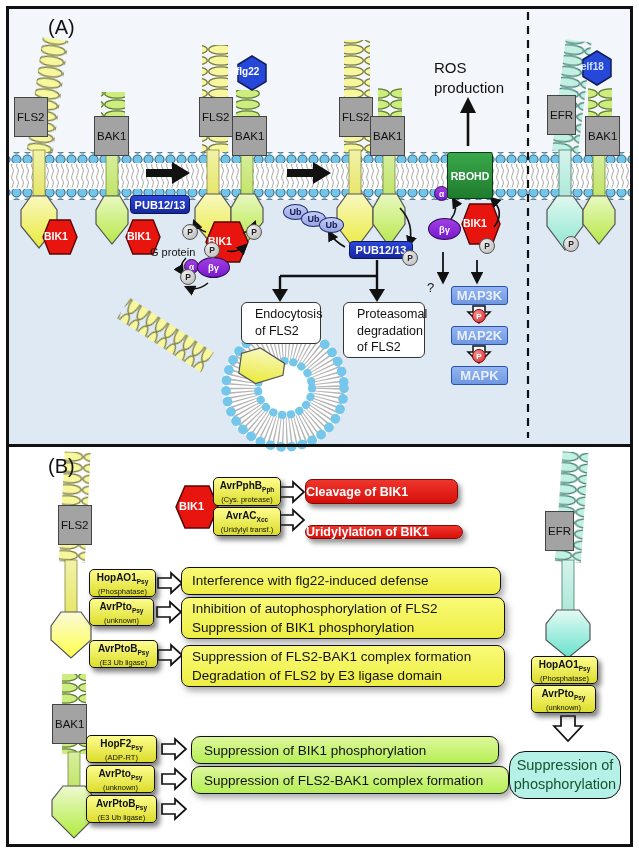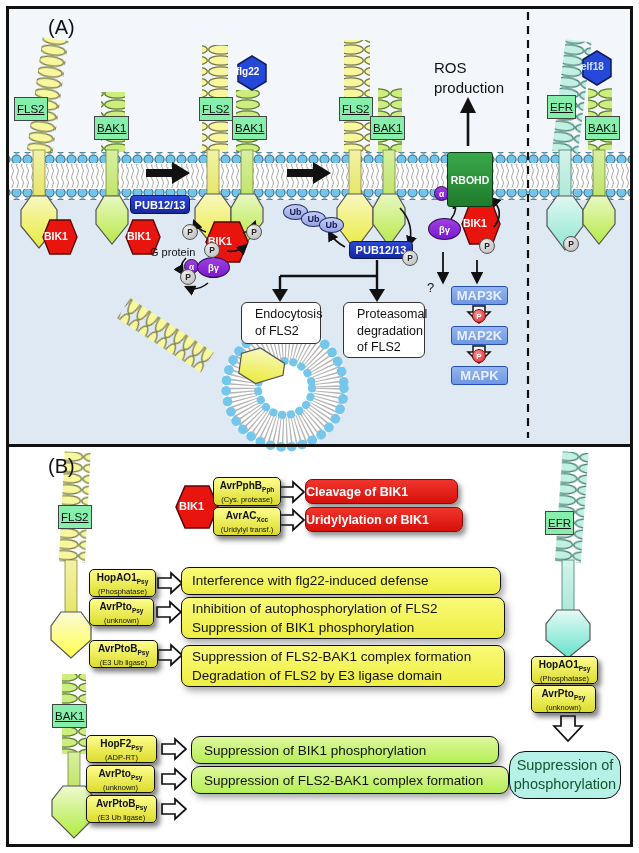--- a/index.html
+++ b/index.html
@@ -1,37 +1,37 @@
 <!DOCTYPE html>
 <html><head>
 <meta charset="utf-8">
 <style>
   html,body{margin:0;padding:0;background:#fff;}
   #fig{position:relative;width:639px;height:853px;background:#fff;font-family:"Liberation Sans",sans-serif;overflow:hidden;}
   .abs{position:absolute;}
   .panel-label{position:absolute;font:20px "Liberation Sans",sans-serif;color:#111;}
-  .lblbox{position:absolute;background:#86efac;border:1.5px solid #444;font:11.5px "Liberation Sans",sans-serif;text-align:center;line-height:14px;padding:4px 2px;color:#111;text-decoration:underline;}
+  .lblbox{position:absolute;background:#a3a3a3;border:1.5px solid #444;font:11.5px "Liberation Sans",sans-serif;text-align:center;line-height:14px;padding:12px 2px;color:#111;}
   .pc{position:absolute;width:16px;height:16px;border-radius:50%;background:radial-gradient(circle at 35% 30%,#eee,#b6b6b6);border:1px solid #555;font:bold 8.5px "Liberation Sans",sans-serif;display:flex;align-items:center;justify-content:center;color:#222;box-sizing:border-box;}
   .pr{position:absolute;width:14px;height:14px;border-radius:50%;background:radial-gradient(circle at 35% 30%,#f49090,#d32a2a);border:1px solid #8a0000;font:bold 8px "Liberation Sans",sans-serif;display:flex;align-items:center;justify-content:center;color:#fff;box-sizing:border-box;}
   .hextext{position:absolute;color:#fff;font:bold 10.5px "Liberation Sans",sans-serif;text-align:left;}
   .ubx{position:absolute;width:25px;height:16px;border-radius:50%;background:linear-gradient(#c2cdf6,#96a4e6);border:1px solid #222a66;font:bold 9px "Liberation Sans",sans-serif;color:#15194a;display:flex;align-items:center;justify-content:center;box-sizing:border-box;}
   .pub{position:absolute;background:linear-gradient(#2c47d8,#16279c);border:1px solid #0a1560;border-radius:4px;color:#fff;font:bold 11px "Liberation Sans",sans-serif;display:flex;align-items:center;justify-content:center;box-sizing:border-box;}
   .gp{position:absolute;border-radius:50%;background:linear-gradient(#a040e0,#7a18d0);border:1px solid #2a0850;color:#fff;display:flex;align-items:center;justify-content:center;box-sizing:border-box;}
   .mapbox{position:absolute;width:57px;height:19px;background:linear-gradient(#93b4ef,#6f97e2);border:1.4px solid #2a50b0;border-radius:3px;color:#e8f0ff;font:bold 13px "Liberation Sans",sans-serif;display:flex;align-items:center;justify-content:center;box-sizing:border-box;}
   .note{position:absolute;background:#fff;border:1.4px solid #333;border-radius:6px;font:12.5px "Liberation Sans",sans-serif;color:#111;line-height:16.5px;padding:3px 13px;box-sizing:border-box;}
   .eff{position:absolute;background:linear-gradient(#fdfd8e,#dcdc2c);border:1.6px solid #111;border-radius:5px;box-shadow:3px 4px 5px rgba(45,45,45,.6);text-align:center;padding-top:2px;box-sizing:border-box;}
   .eff .n{font:bold 10px "Liberation Sans",sans-serif;line-height:11px;color:#111;}
   .eff .n sub{font-size:6.5px;}
   .eff .d{font:7.5px "Liberation Sans",sans-serif;line-height:9.5px;color:#111;}
   .resR{position:absolute;background:linear-gradient(#f0362c,#d60f0a);border:1.6px solid #7d0b08;border-radius:7px;color:#fff;font:bold 12.5px "Liberation Sans",sans-serif;display:flex;align-items:center;box-shadow:3px 4px 5px rgba(60,60,60,.55);box-sizing:border-box;}
   .resY{position:absolute;background:linear-gradient(#fafa78,#eeee44);border:1.6px solid #111;border-radius:8px;color:#111;font:13.5px "Liberation Sans",sans-serif;padding:2px 6px 0 10px;line-height:18.5px;box-shadow:3px 4px 6px rgba(90,90,90,.5);box-sizing:border-box;}
   .resY.c{display:flex;align-items:center;padding-top:0;}
   .resG{position:absolute;background:linear-gradient(#ddf79c,#b5ef55);border:1.6px solid #111;border-radius:9px;color:#111;font:13.5px "Liberation Sans",sans-serif;display:flex;align-items:center;padding-left:12px;box-shadow:3px 4px 6px rgba(90,90,90,.5);box-sizing:border-box;}
   .resC{position:absolute;background:#b5f1e7;border:1.5px solid #111;border-radius:16px;color:#14532d;font:14.5px "Liberation Sans",sans-serif;line-height:19px;display:flex;align-items:center;justify-content:center;text-align:center;box-sizing:border-box;}
-  .rbohd{position:absolute;left:447px;top:152px;width:46px;height:55px;background:linear-gradient(#3aa84a,#1f7c2e);border:1.5px solid #0c3a16;border-radius:3px;color:#fff;font:bold 10.5px "Liberation Sans",sans-serif;display:flex;align-items:center;justify-content:center;box-sizing:border-box;}
+  .rbohd{position:absolute;left:447px;top:152px;width:46px;height:47px;background:linear-gradient(#3aa84a,#1f7c2e);border:1.5px solid #0c3a16;border-radius:3px;color:#fff;font:bold 10.5px "Liberation Sans",sans-serif;display:flex;align-items:center;justify-content:center;box-sizing:border-box;}
   .frame{position:absolute;left:6px;top:6px;width:627px;height:841px;border:3px solid #111;box-sizing:border-box;}
   .divider{position:absolute;left:6px;top:444px;width:627px;height:3px;background:#111;}
 </style>
 </head>
 <body>
 
 <div id="fig">
 
   <svg class="abs" style="left:0;top:0" width="639" height="853" viewBox="0 0 639 853">
     <defs>
@@ -295,21 +295,21 @@
 
   <div class="eff" style="left:213px;top:477px;width:68px;height:29px">
     <div class="n"><span>AvrPphB</span><sub>Pph</sub></div>
     <div class="d">(Cys. protease)</div>
   </div>
   <div class="eff" style="left:213px;top:507px;width:68px;height:29px">
     <div class="n"><span>AvrAC</span><sub>Xcc</sub></div>
     <div class="d">(Uridylyl transf.)</div>
   </div>
   <div class="resR" style="left:305px;top:479px;width:153px;height:25px">Cleavage of BIK1</div>
-  <div class="resR" style="left:305px;top:507px;width:158px;height:25px">Uridylylation of BIK1</div>
+  <div class="resR" style="left:305px;top:525px;width:158px;height:14px">Uridylylation of BIK1</div>
 
   <div class="eff" style="left:89px;top:569px;width:67px;height:28px">
     <div class="n"><span>HopAO1</span><sub>Psy</sub></div>
     <div class="d">(Phosphatase)</div>
   </div>
   <div class="eff" style="left:89px;top:598px;width:65px;height:28px">
     <div class="n"><span>AvrPto</span><sub>Psy</sub></div>
     <div class="d">(unknown)</div>
   </div>
   <div class="eff" style="left:89px;top:640px;width:69px;height:28px">

